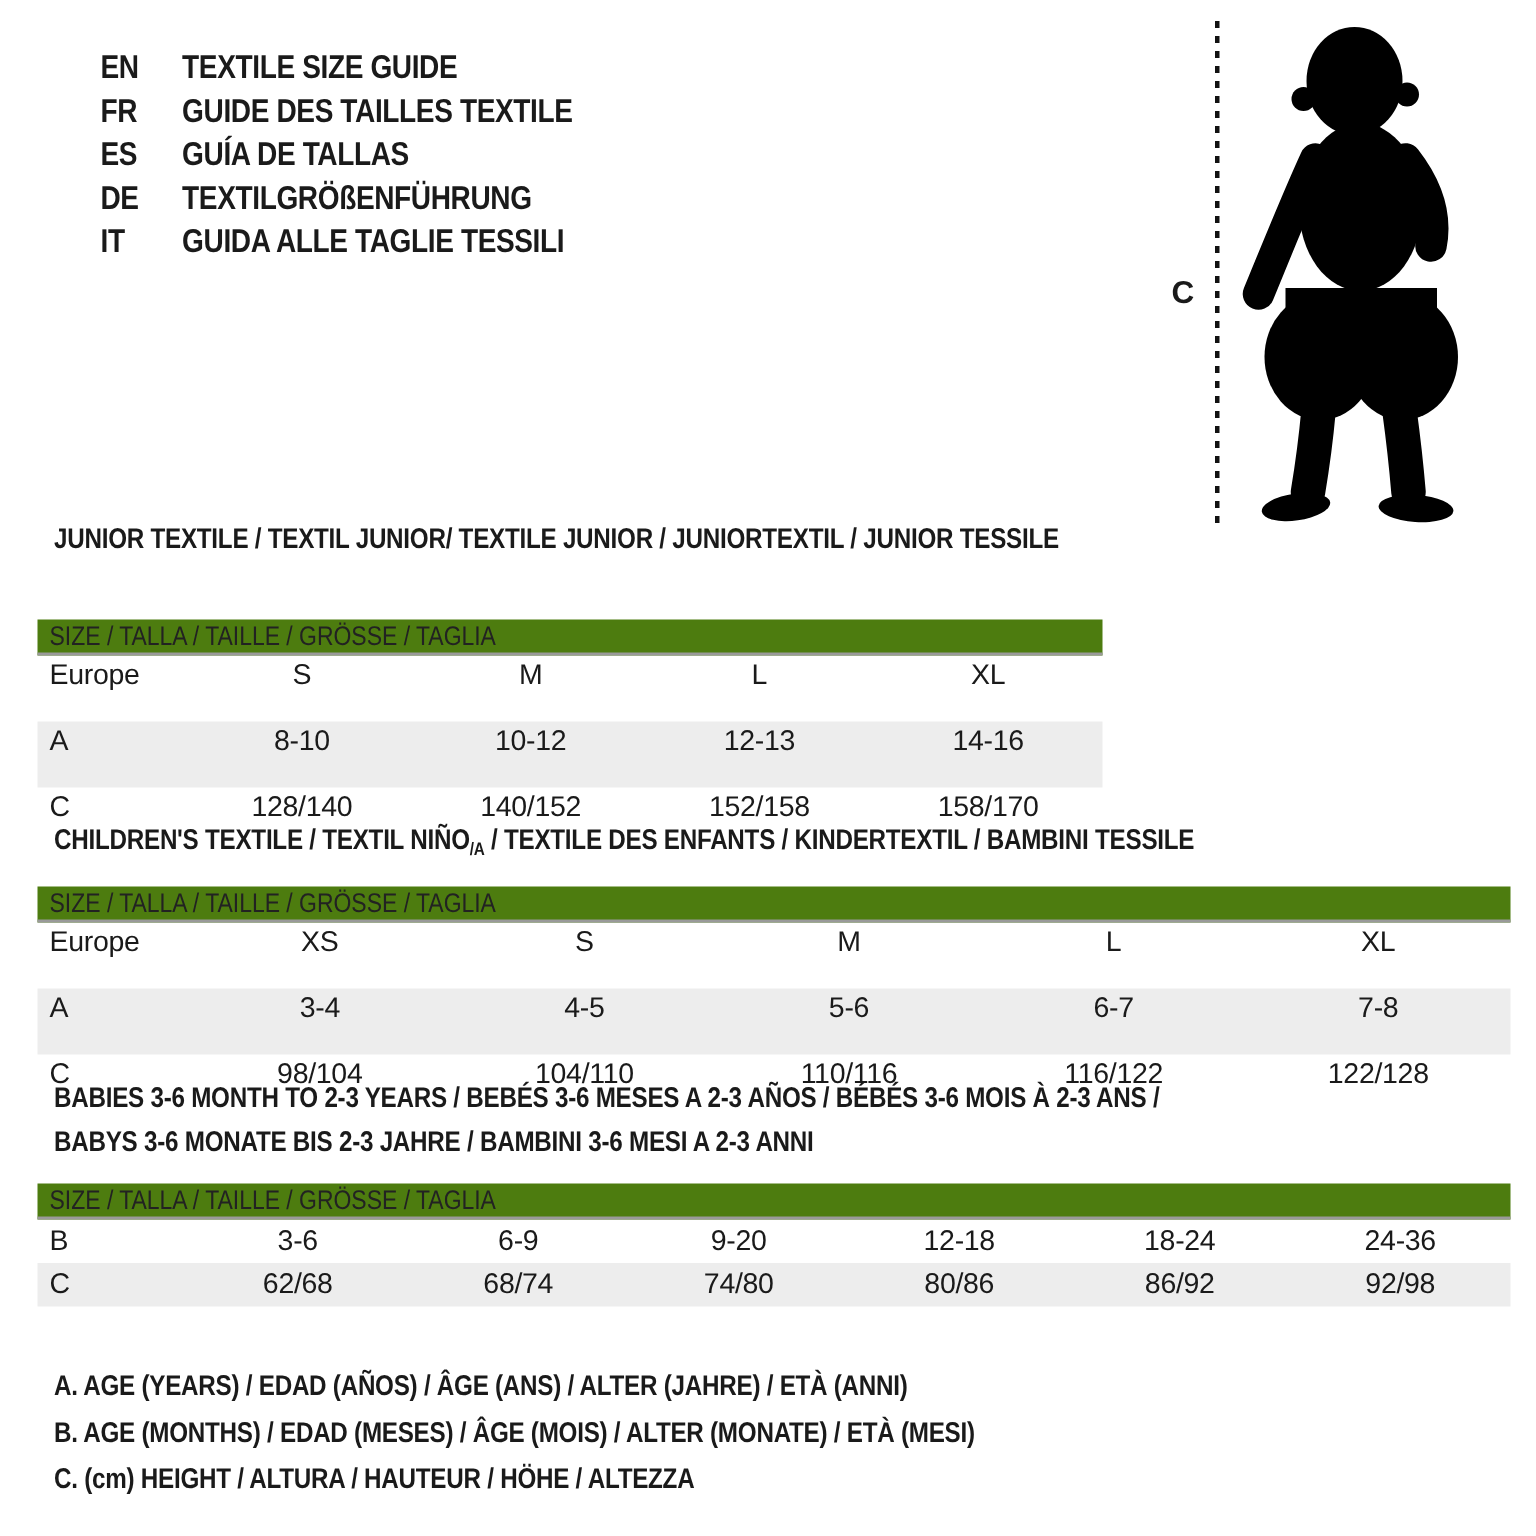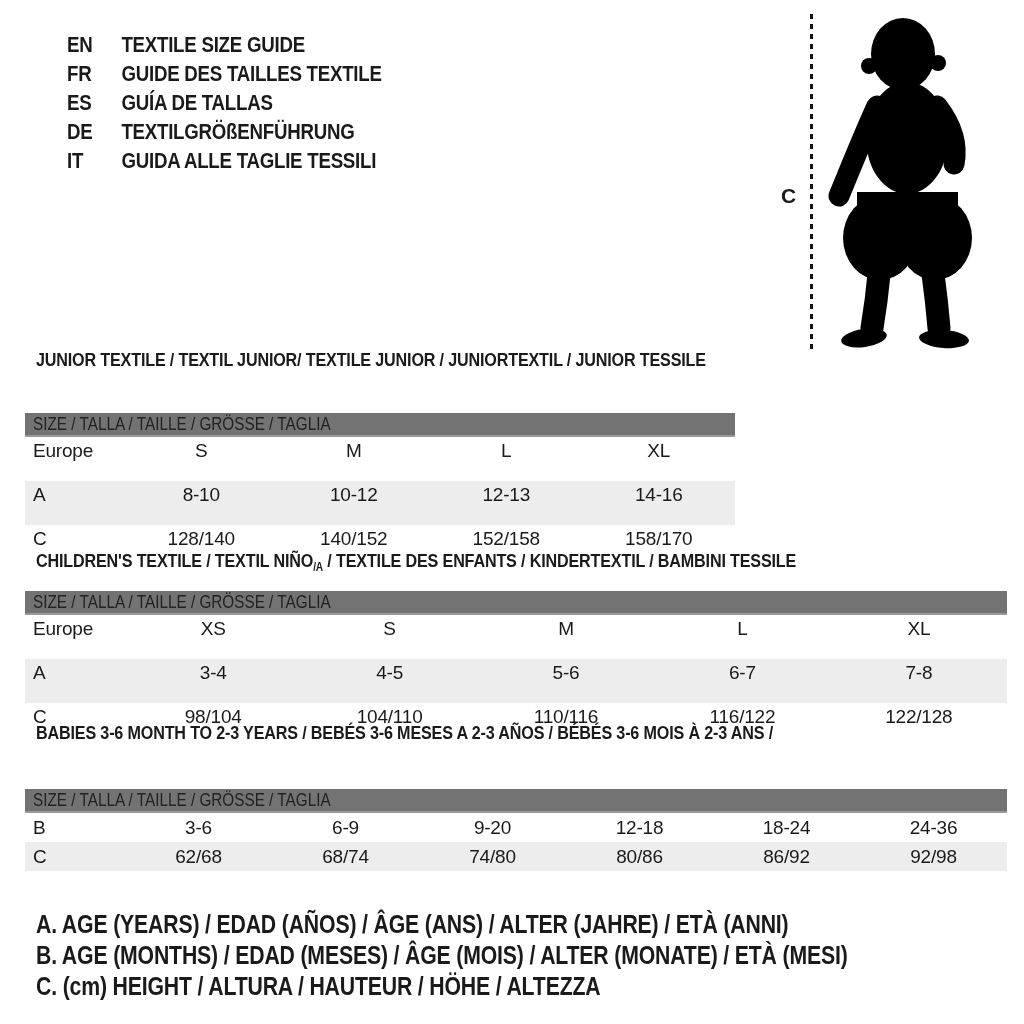--- a/index.html
+++ b/index.html
@@ -21,31 +21,31 @@
 
   
   .sec-heading { font-size:19px; font-weight:bold; letter-spacing:-0.2px; line-height:29px; }
   .sub { font-size:12px; vertical-align:-4px; }
 
   
   .size-table { left:25px; }
   .t-junior   { top:413px; width:710px; }
   .t-children { top:591px; width:982px; }
   .t-babies   { top:789px; width:982px; }
-  .thead { height:24px; line-height:23px; background:#737373; border-bottom:2px solid #9a9a9a;
+  .thead { height:24px; line-height:23px; background:#4d7c0f; border-bottom:2px solid #9a9a9a;
            padding-left:8px; font-size:18px; color:#222; overflow:hidden; }
   .trow { display:flex; height:44px; line-height:28px; font-size:19px; letter-spacing:-0.2px; }
   .t-babies .trow { height:29px; line-height:29px; }
   .trow.shaded { background:#ededed; }
   .lbl { width:100px; padding-left:8px; }
   .val { flex:1; text-align:center; }
 
   
   .notes { left:36px; top:909px; }
-  .note-line { height:31px; line-height:31px; font-size:25px; font-weight:bold; letter-spacing:-0.2px; }
+  .note-line { height:31px; line-height:31px; font-size:19px; font-weight:bold; letter-spacing:-0.2px; }
 </style>
 </head>
 <body>
 
 <div class="abs lang-block">
   <div class="lang-row">
     <span class="cond" style="display:flex">
         <span class="lang-code">EN</span>
         <span>TEXTILE SIZE GUIDE</span>
       </span>
@@ -156,20 +156,21 @@
     <div class="val">98/104</div>
     <div class="val">104/110</div>
     <div class="val">110/116</div>
     <div class="val">116/122</div>
     <div class="val">122/128</div>
   </div>
 </div>
 
 <div class="abs sec-heading" style="left:36px; top:718px;">
   <div><span class="cond">BABIES 3-6 MONTH TO 2-3 YEARS / BEBÉS 3-6 MESES A 2-3 AÑOS / BÉBÉS 3-6 MOIS À 2-3 ANS /</span></div>
+  <div><span class="cond">BABYS 3-6 MONATE BIS 2-3 JAHRE / BAMBINI 3-6 MESI A 2-3 ANNI</span></div>
 </div>
 <div class="abs size-table t-babies">
   <div class="thead">
     <span class="cond">SIZE / TALLA / TAILLE / GRÖSSE / TAGLIA</span>
   </div>
   <div class="trow">
     <div class="lbl">B</div>
     <div class="val">3-6</div>
     <div class="val">6-9</div>
     <div class="val">9-20</div>

